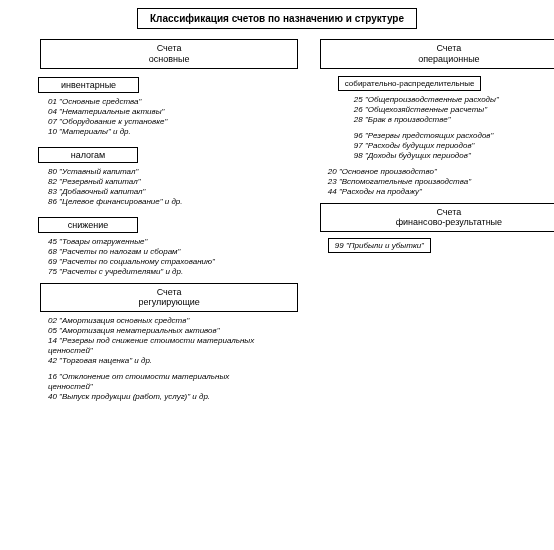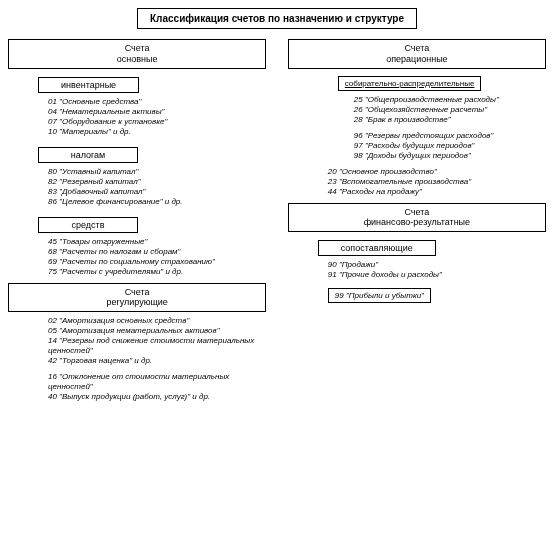--- a/index.html
+++ b/index.html
@@ -28,39 +28,39 @@
   .col {
     width: 48%;
   }
   .group-box {
     border: 1px solid #000;
     text-align: center;
     padding: 3px 11px;
     font-size: 9px;
     line-height: 1.2;
     margin-bottom: 4px;
+    margin-left: 32px;
   }
   .group-box.wide { width: 100%; }
   .sub-box {
     border: 1px solid #000;
     padding: 2px 22px;
     text-align: center;
     font-size: 9px;
     margin: 4px 0 2px 30px;
     display: inline-block;
     min-width: 100px;
   }
   .sub2-box {
     border: 1px solid #000;
     padding: 2px 6px;
     text-align: center;
     font-size: 8px;
     margin: 3px 0 2px 40px;
     display: inline-block;
-    text-decoration: underline;
   }
   .items {
     margin: 2px 0 6px 40px;
     font-style: italic;
     font-size: 8px;
     line-height: 1.25;
   }
   .items2 {
     margin: 2px 0 6px 56px;
     font-style: italic;
@@ -101,21 +101,21 @@
       <div class="sub-box">налогам</div>
       <div class="items">
         <div>80 "Уставный капитал"</div>
         <div>82 "Резервный капитал"</div>
         <div>83 "Добавочный капитал"</div>
         <div>86 "Целевое финансирование" и др.</div>
       </div>
     </div>
 
     <div class="section">
-      <div class="sub-box">средств</div>
+      <div class="sub-box">снижение</div>
       <div class="items">
         <div>45 "Товары отгруженные"</div>
         <div>68 "Расчеты по налогам и сборам"</div>
         <div>69 "Расчеты по социальному страхованию"</div>
         <div>75 "Расчеты с учредителями" и др.</div>
       </div>
     </div>
 
     <div class="group-box wide">Счета<br>регулирующие</div>
 
@@ -160,23 +160,16 @@
     <div class="section">
       <div class="items">
         <div>20 "Основное производство"</div>
         <div>23 "Вспомогательные производства"</div>
         <div>44 "Расходы на продажу"</div>
       </div>
     </div>
 
     <div class="group-box wide">Счета<br>финансово-результатные</div>
 
-    <div class="section">
-      <div class="sub-box">сопоставляющие</div>
-      <div class="items">
-        <div>90 "Продажи"</div>
-        <div>91 "Прочие доходы и расходы"</div>
-      </div>
-    </div>
 
     <div class="single-box">99 "Прибыли и убытки"</div>
   </div>
 </div>
 
 </body></html>

